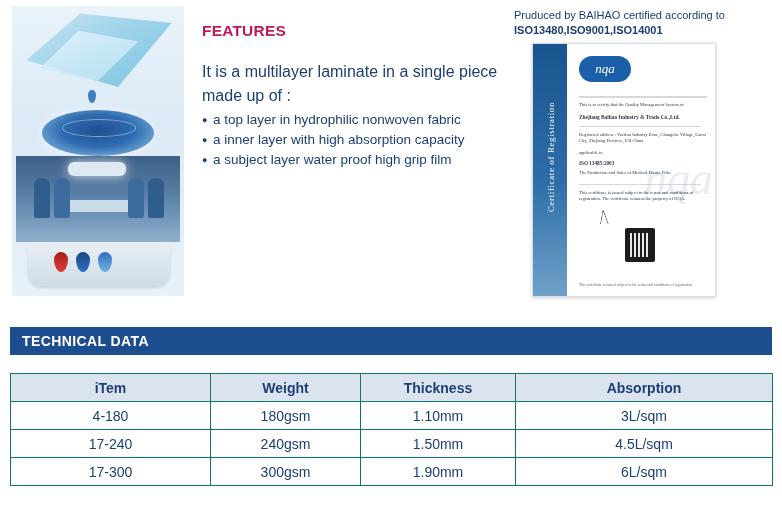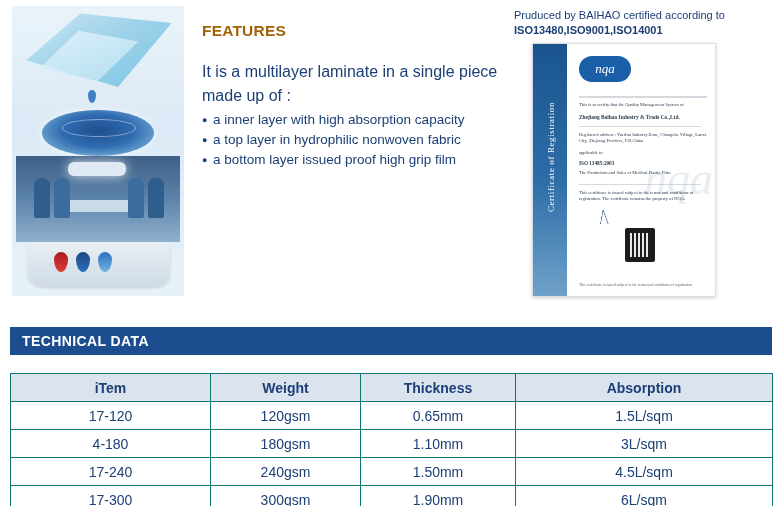--- a/index.html
+++ b/index.html
@@ -150,21 +150,21 @@
   .features {
     position: absolute;
     left: 202px;
     top: 22px;
     width: 300px;
   }
   .features h2 {
     margin: 0 0 22px 0;
     font-size: 15.5px;
     font-weight: bold;
-    color: #a16207;
+    color: #be185d;
     letter-spacing: .2px;
   }
   .features p {
     margin: 0 0 4px 0;
     font-size: 16px;
     line-height: 20px;
     color: #1c3f76;
   }
   .features ul {
     margin: 2px 0 18px 0;
@@ -374,23 +374,23 @@
     <div class="drop red"></div>
     <div class="drop blue1"></div>
     <div class="drop blue2"></div>
   </div>
 
   <div class="features">
     <h2>FEATURES</h2>
     <p>It is a multilayer laminate in a single piece</p>
     <p>made up of :</p>
     <ul>
+      <li>a top layer in hydrophilic nonwoven fabric</li>
       <li>a inner layer with high absorption capacity</li>
-      <li>a top layer in hydrophilic nonwoven fabric</li>
-      <li>a bottom layer issued proof high grip film</li>
+      <li>a subject layer water proof high grip film</li>
     </ul>
   </div>
 
   <div class="cert-block">
     <div class="cert-caption">
       <div>Pruduced by BAIHAO certified according to</div>
       <div class="b">ISO13480,ISO9001,ISO14001</div>
     </div>
     <div class="cert-doc">
       <div class="cert-sidebar">
@@ -429,26 +429,20 @@
   <thead>
     <tr>
       <th>iTem</th>
       <th>Weight</th>
       <th>Thickness</th>
       <th>Absorption</th>
     </tr>
   </thead>
   <tbody>
     <tr>
-      <td>17-120</td>
-      <td>120gsm</td>
-      <td>0.65mm</td>
-      <td>1.5L/sqm</td>
-    </tr>
-    <tr>
       <td>4-180</td>
       <td>180gsm</td>
       <td>1.10mm</td>
       <td>3L/sqm</td>
     </tr>
     <tr>
       <td>17-240</td>
       <td>240gsm</td>
       <td>1.50mm</td>
       <td>4.5L/sqm</td>

